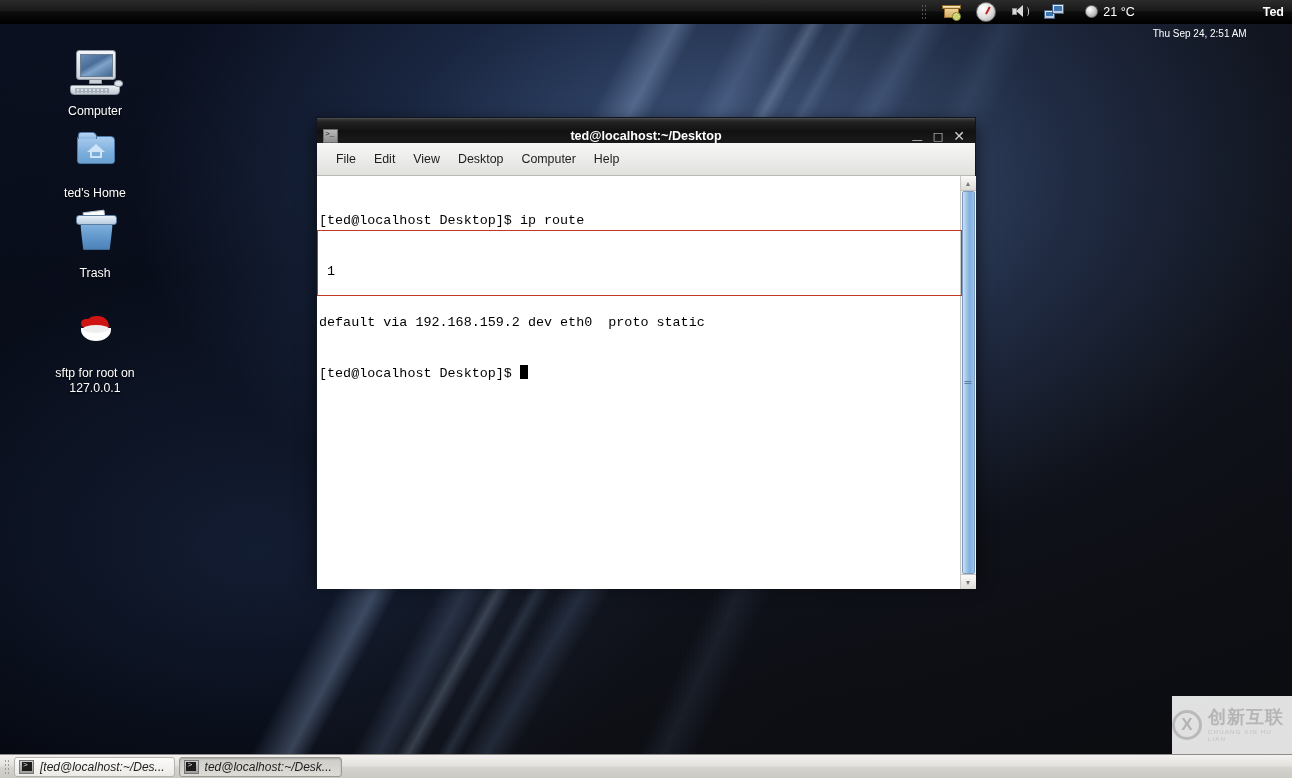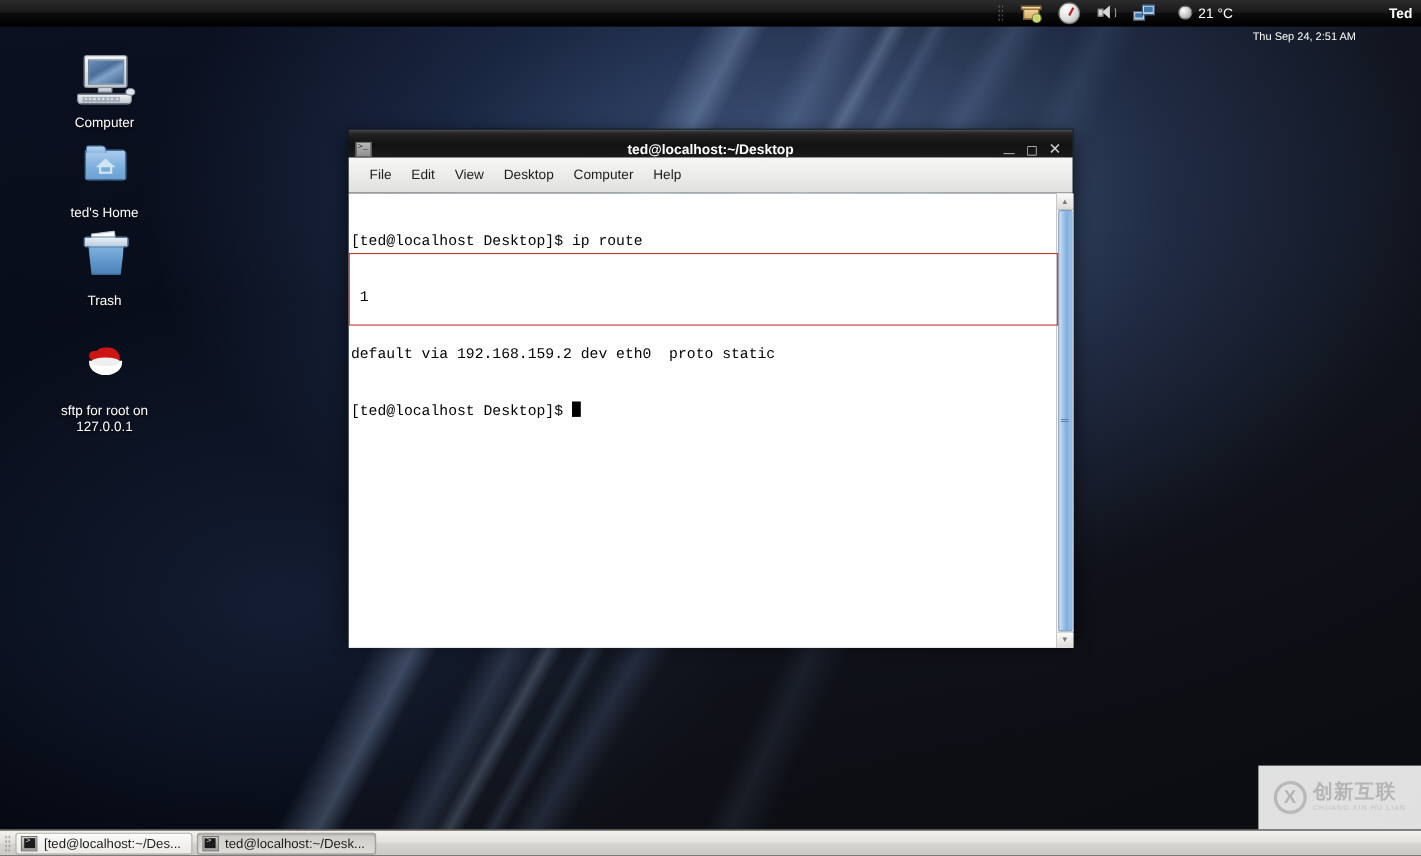--- a/index.html
+++ b/index.html
@@ -121,21 +121,21 @@
   .ico-net .m2{ position:absolute; left:8px; top:2px; width:12px; height:10px;
     background:linear-gradient(to bottom,#e9eef5,#b9c6d8); border:1px solid #46617f; }
   .ico-net .m2:after{ content:""; position:absolute; left:1px; top:1px; width:8px; height:5px; background:#3e78b2; }
 
   .weather { display:flex; align-items:center; gap:5px; margin-left:10px; }
   .weather-orb { width:13px; height:13px; border-radius:50%;
     background:radial-gradient(circle at 35% 32%, #ffffff 0%, #cfcfcf 45%, #8b8b8b 100%);
     border:1px solid #6f6f6f; }
   .panel-text { font-size:12.5px; color:#fff; white-space:nowrap; }
   .clock { margin-left:10px; font-size:10px; color:#fff;margin-top:44px; }
-  .user { margin-left:22px; font-size:12.5px; color:#fff; font-weight:bold; }
+  .user { margin-left:8px; font-size:12.5px; color:#fff; font-weight:bold; }
 
   
   .desk-icon {
     position:absolute; width:130px; text-align:center; cursor:pointer;
     color:#ffffff; font-size:12.3px; line-height:15px;
     text-shadow:0 1px 2px rgba(0,0,0,0.95);
   }
   .desk-icon .glyph { height:50px; margin:0 auto 4px auto; position:relative; width:56px; }
   .desk-icon .label { display:block; word-wrap:break-word; }
 
@@ -249,21 +249,21 @@
   
   #annot-box {
     position:absolute; left:0px; top:54px; width:645px; height:66px;
     border:1.4px solid #c0392b; pointer-events:none; z-index:5;
   }
 
   
   #bottom-panel {
     position:absolute; left:0; bottom:0; width:1292px; height:24px;
     background:linear-gradient(to bottom,#f3f2f0 0%,#e4e2de 45%,#d5d3ce 55%,#cbc9c4 100%);
-    border-top:1px solid #8e8c88; display:flex; align-items:center; z-index:40;
+    border-top:1px solid #8e8c88; display:flex; align-items:center; z-index:40;font-style:italic;
   }
   .tb-grip { width:6px; height:16px; margin:0 4px 0 4px;
     background-image:radial-gradient(circle, #9d9b97 0.8px, transparent 1px);
     background-size:3px 4px; }
   .task-btn {
     height:20px; display:flex; align-items:center; gap:6px; padding:0 9px 0 4px;
     margin-right:4px; font-size:12px; color:#1e1e1e; cursor:pointer;
     border-radius:3px; max-width:200px; white-space:nowrap; overflow:hidden;
   }
   .task-btn.inactive {
@@ -276,21 +276,21 @@
   }
   .task-ico { width:15px; height:14px; flex:none; position:relative;
     background:linear-gradient(to bottom,#cfcfcf,#9e9e9e); border:1px solid #777; }
   .task-ico:after{ content:""; position:absolute; left:1.5px; top:1.5px; right:1.5px; bottom:1.5px;
     background:#1b1b1b; }
   .task-ico:before{ content:">"; position:absolute; left:3px; top:-1px; z-index:2;
     font-size:8px; color:#e6e6e6; font-family:"Liberation Mono", monospace; }
 
   
   #watermark {
-    position:absolute; right:0px; bottom:24px; width:148px; height:58px;
+    position:absolute; right:0px; bottom:24px; width:120px; height:58px;
     background:rgba(241,241,241,0.93); display:flex; align-items:center; justify-content:center;
     gap:6px; z-index:35;
   }
   .wm-logo { width:30px; height:30px; border-radius:50%; border:3px solid #b9b9b9;
     position:relative; flex:none; }
   .wm-logo:after{ content:"X"; position:absolute; left:50%; top:50%;
     transform:translate(-50%,-52%); font-size:17px; font-weight:bold; color:#b3b3b3;
     font-family:"Liberation Sans", sans-serif; }
   .wm-text { display:flex; flex-direction:column; line-height:1; }
   .wm-cn { font-size:18px; font-weight:bold; color:#b5b5b5; letter-spacing:1px;

